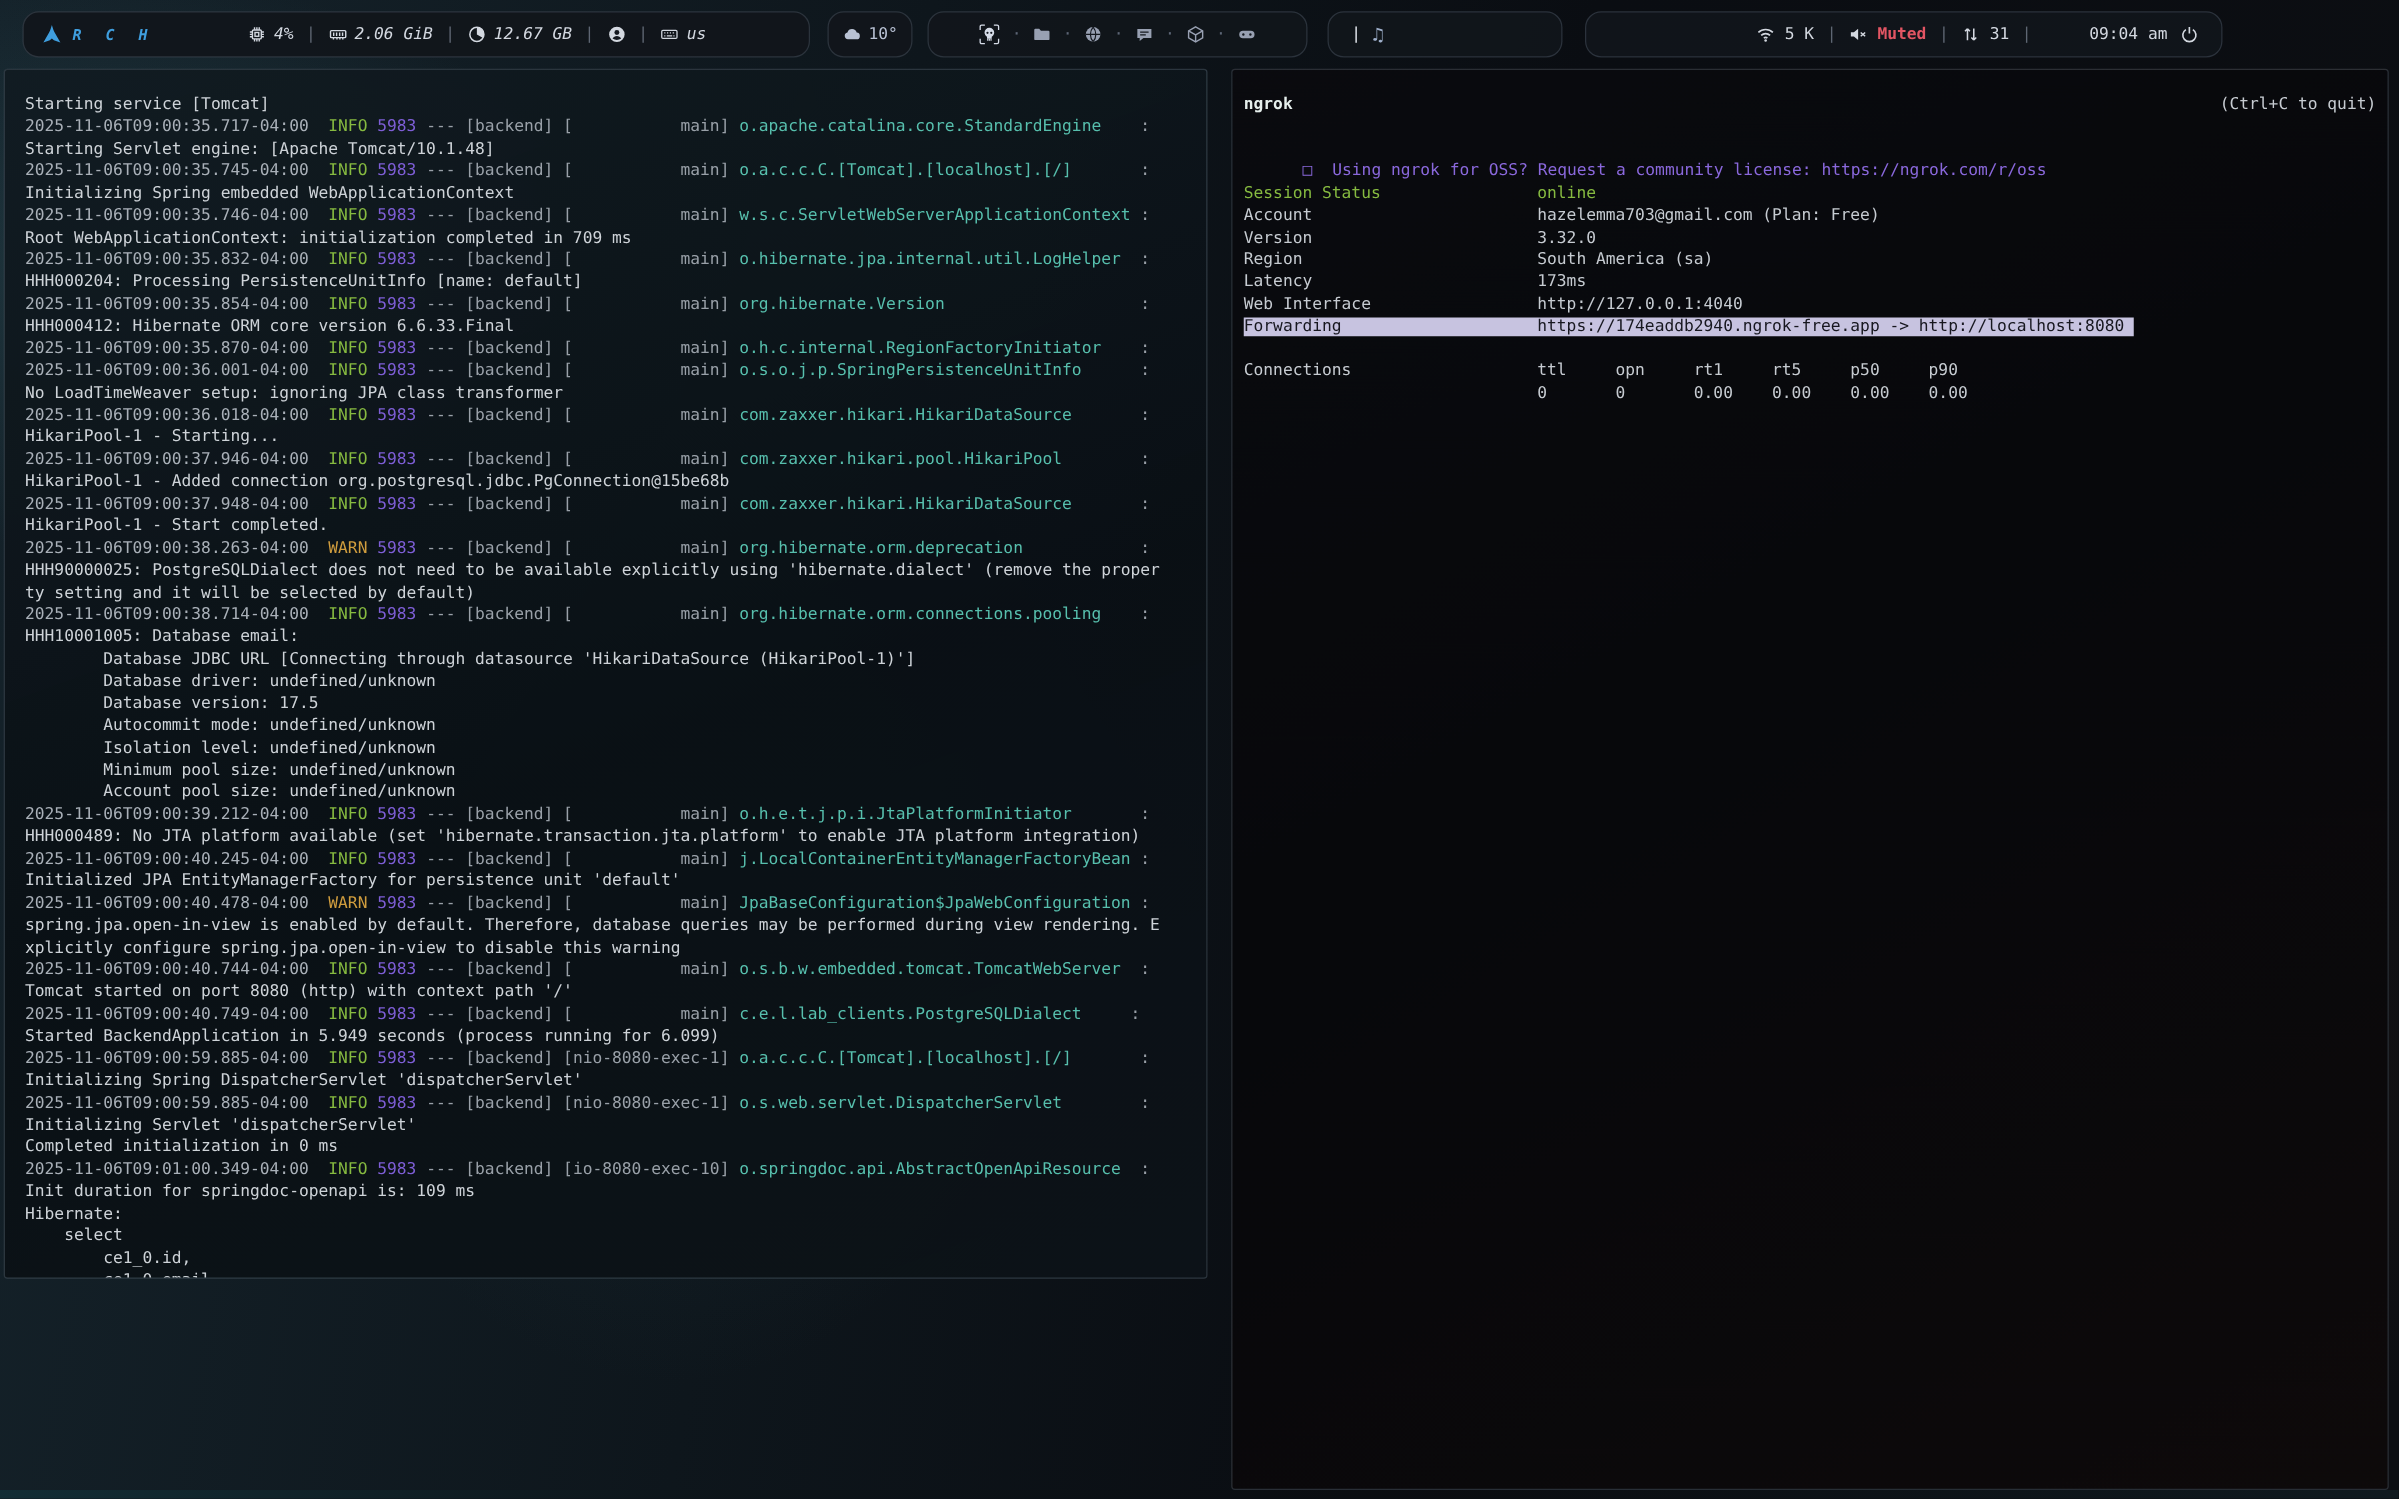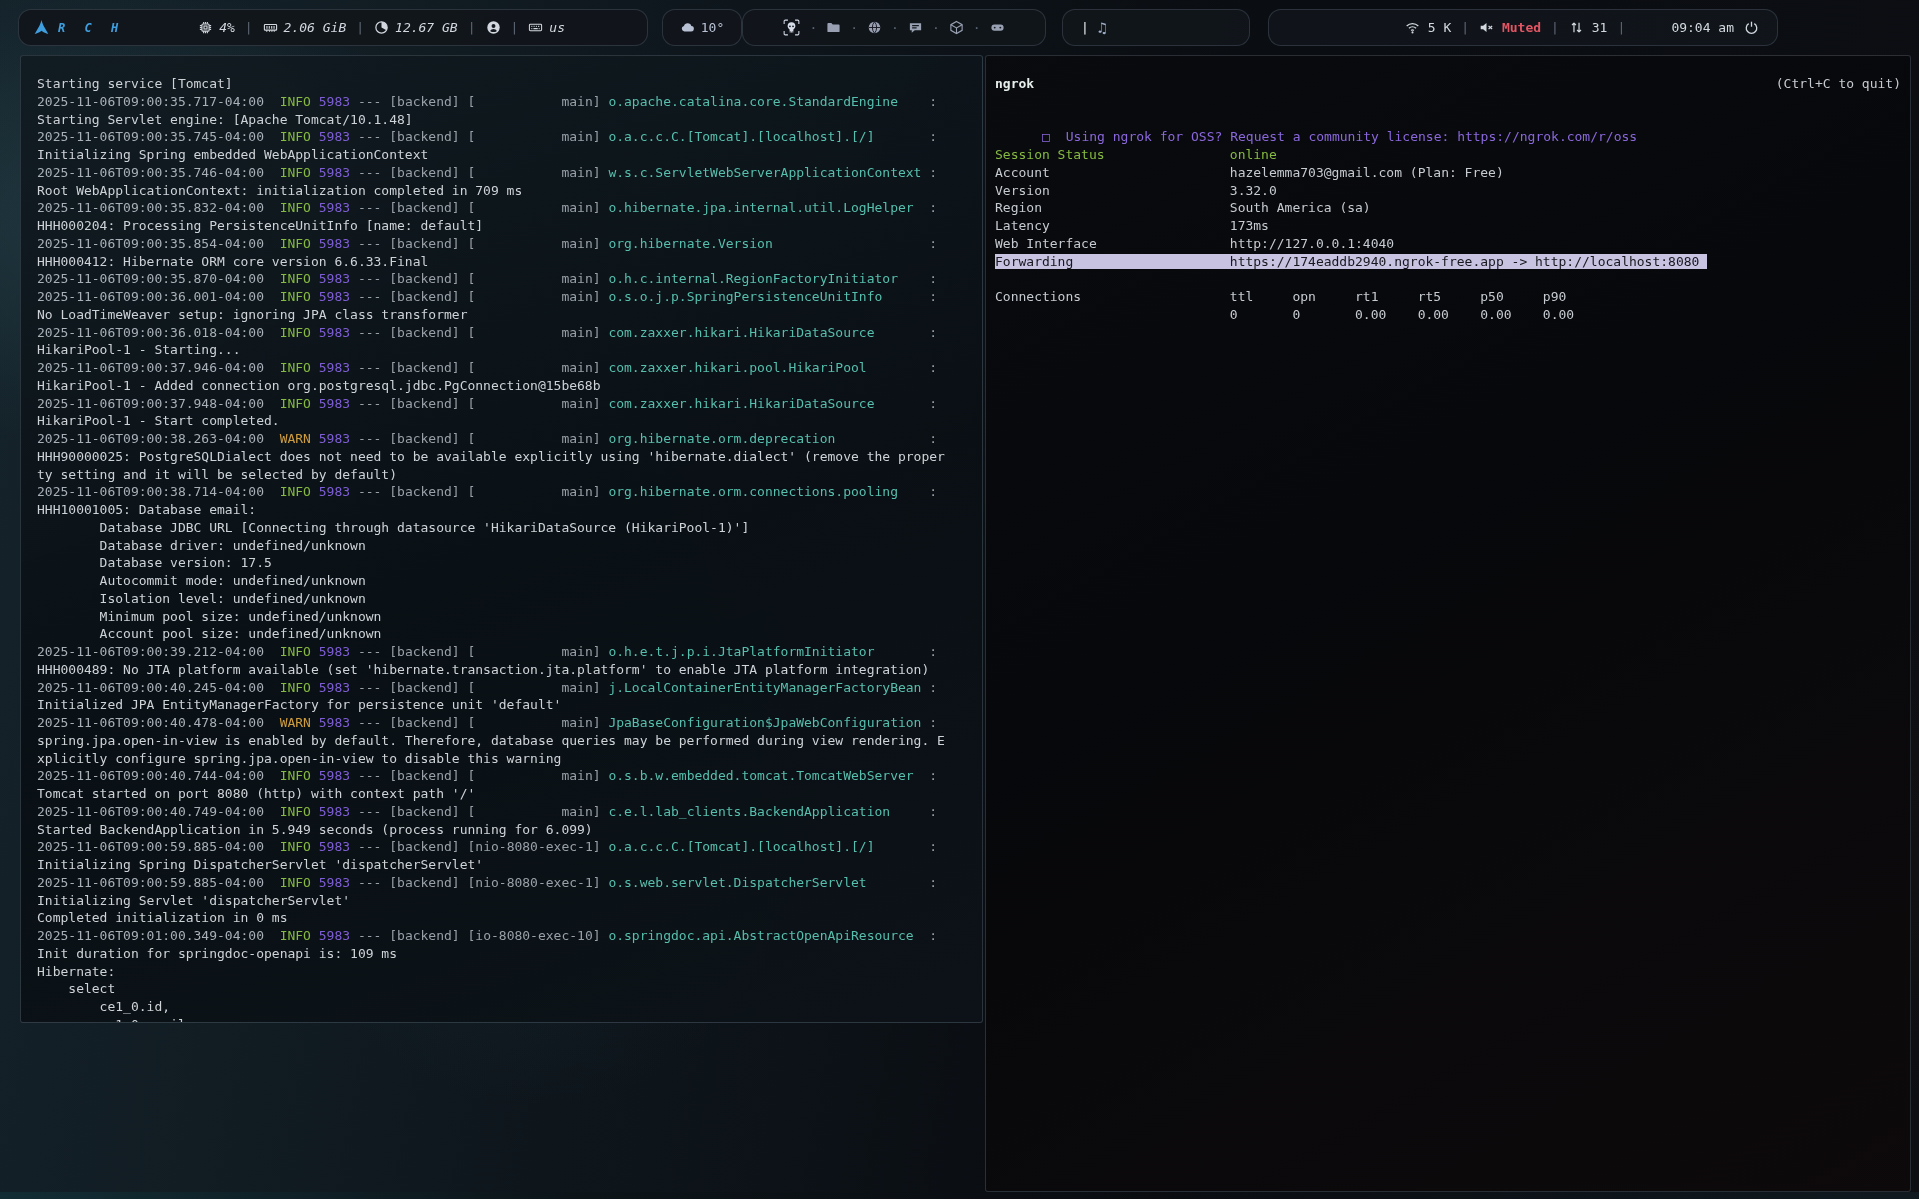--- a/index.html
+++ b/index.html
@@ -16,21 +16,21 @@
   }
   .bottom-strip{position:absolute;left:0;bottom:0;width:100%;height:7px;
     background:linear-gradient(90deg,#123038 0%,#0c1418 30%,#0a0c10 60%,#101c22 100%);opacity:.8;}
 
   
   .isl{position:absolute;top:9px;height:37px;box-sizing:border-box;
     background:rgba(17,21,27,.93);border:1px solid rgba(140,160,180,.22);
     border-radius:13px;display:flex;align-items:center;
     color:#d3d8e0;font-size:13px;}
   #isl-left{left:18px;width:630px;padding-left:14px;font-style:italic;}
-  #isl-weather{left:662px;width:80px;justify-content:center;gap:6px;color:#b9c2d4;}
+  #isl-weather{left:662px;width:68px;justify-content:center;gap:6px;color:#b9c2d4;}
   #isl-ws{left:742px;width:304px;justify-content:center;gap:9px;color:#98a0b2;}
   #isl-music{left:1062px;width:188px;padding-left:18px;gap:9px;}
   #isl-right{left:1268px;width:510px;justify-content:space-between;padding:0 18px;}
   .os{display:flex;align-items:center;gap:8px;color:#3f9ede;font-weight:bold;}
   .os .oslabel{letter-spacing:6px;font-size:12px;}
   .stats{display:flex;align-items:center;margin-left:74px;}
   .stat{display:flex;align-items:center;gap:6px;}
   .sep{color:#5e6673;margin:0 10px;}
   .wdot{color:#5c6575;}
   .ws-active{color:#d6dce8;}
@@ -40,21 +40,21 @@
   #rgrp-net{margin-left:118px;}
   .muted-txt{color:#e25563;font-weight:bold;}
   .clock{margin-right:10px;}
   .ic{display:inline-flex;width:15px;height:15px;align-items:center;justify-content:center;}
   .ic svg{display:block;width:100%;height:100%;}
   .ic-lg{width:17px;height:17px;}
 
   
   .term{position:absolute;box-sizing:border-box;overflow:hidden;
     border:1px solid rgba(125,145,160,.28);border-radius:3px;}
-  #term-left{left:20px;top:55px;width:963px;height:968px;
+  #term-left{left:3px;top:55px;width:963px;height:968px;
     background:linear-gradient(160deg,rgba(17,27,33,.94),rgba(10,16,21,.96) 55%,rgba(13,19,24,.95));}
   #term-right{left:985px;top:55px;width:926px;height:1137px;
     background:linear-gradient(150deg,rgba(10,11,15,.965),rgba(7,8,11,.975) 45%,rgba(14,10,11,.955));}
   #term-left .tbody{padding:19px 16px;}
   #term-right .tbody{padding:19px 9px;}
   .tl{white-space:pre;height:17.75px;line-height:17.75px;font-size:13px;color:#ced3d8;}
   .trow{display:flex;justify-content:space-between;white-space:normal;}
   .c-ts{color:#a9b0b8;}
   .c-info{color:#86ba40;}
   .c-warn{color:#d09d3e;text-align:center;}
@@ -279,21 +279,21 @@
       <div class="tl"><span class="c-msg">        Account pool size: undefined/unknown</span></div>
       <div class="tl"><span class="c-ts">2025-11-06T09:00:39.212-04:00</span><span>  </span><span class="c-info">INFO</span><span> </span><span class="c-pid">5983</span><span class="c-dim"> --- [backend] [           main] </span><span class="c-lg">o.h.e.t.j.p.i.JtaPlatformInitiator      </span><span class="c-dim"> :</span></div>
       <div class="tl"><span class="c-msg">HHH000489: No JTA platform available (set 'hibernate.transaction.jta.platform' to enable JTA platform integration)</span></div>
       <div class="tl"><span class="c-ts">2025-11-06T09:00:40.245-04:00</span><span>  </span><span class="c-info">INFO</span><span> </span><span class="c-pid">5983</span><span class="c-dim"> --- [backend] [           main] </span><span class="c-lg">j.LocalContainerEntityManagerFactoryBean</span><span class="c-dim"> :</span></div>
       <div class="tl"><span class="c-msg">Initialized JPA EntityManagerFactory for persistence unit 'default'</span></div>
       <div class="tl"><span class="c-ts">2025-11-06T09:00:40.478-04:00</span><span>  </span><span class="c-warn">WARN</span><span> </span><span class="c-pid">5983</span><span class="c-dim"> --- [backend] [           main] </span><span class="c-lg">JpaBaseConfiguration$JpaWebConfiguration</span><span class="c-dim"> :</span></div>
       <div class="tl"><span class="c-msg">spring.jpa.open-in-view is enabled by default. Therefore, database queries may be performed during view rendering. E</span></div>
       <div class="tl"><span class="c-msg">xplicitly configure spring.jpa.open-in-view to disable this warning</span></div>
       <div class="tl"><span class="c-ts">2025-11-06T09:00:40.744-04:00</span><span>  </span><span class="c-info">INFO</span><span> </span><span class="c-pid">5983</span><span class="c-dim"> --- [backend] [           main] </span><span class="c-lg">o.s.b.w.embedded.tomcat.TomcatWebServer </span><span class="c-dim"> :</span></div>
       <div class="tl"><span class="c-msg">Tomcat started on port 8080 (http) with context path '/'</span></div>
-      <div class="tl"><span class="c-ts">2025-11-06T09:00:40.749-04:00</span><span>  </span><span class="c-info">INFO</span><span> </span><span class="c-pid">5983</span><span class="c-dim"> --- [backend] [           main] </span><span class="c-lg">c.e.l.lab_clients.BackendApplication    </span><span class="c-dim"> :</span></div>
+      <div class="tl"><span class="c-ts">2025-11-06T09:00:40.749-04:00</span><span>  </span><span class="c-info">INFO</span><span> </span><span class="c-pid">5983</span><span class="c-dim"> --- [backend] [           main] </span><span class="c-lg">c.e.l.lab_clients.PostgreSQLDialect    </span><span class="c-dim"> :</span></div>
       <div class="tl"><span class="c-msg">Started BackendApplication in 5.949 seconds (process running for 6.099)</span></div>
       <div class="tl"><span class="c-ts">2025-11-06T09:00:59.885-04:00</span><span>  </span><span class="c-info">INFO</span><span> </span><span class="c-pid">5983</span><span class="c-dim"> --- [backend] [nio-8080-exec-1] </span><span class="c-lg">o.a.c.c.C.[Tomcat].[localhost].[/]      </span><span class="c-dim"> :</span></div>
       <div class="tl"><span class="c-msg">Initializing Spring DispatcherServlet 'dispatcherServlet'</span></div>
       <div class="tl"><span class="c-ts">2025-11-06T09:00:59.885-04:00</span><span>  </span><span class="c-info">INFO</span><span> </span><span class="c-pid">5983</span><span class="c-dim"> --- [backend] [nio-8080-exec-1] </span><span class="c-lg">o.s.web.servlet.DispatcherServlet       </span><span class="c-dim"> :</span></div>
       <div class="tl"><span class="c-msg">Initializing Servlet 'dispatcherServlet'</span></div>
       <div class="tl"><span class="c-msg">Completed initialization in 0 ms</span></div>
       <div class="tl"><span class="c-ts">2025-11-06T09:01:00.349-04:00</span><span>  </span><span class="c-info">INFO</span><span> </span><span class="c-pid">5983</span><span class="c-dim"> --- [backend] [io-8080-exec-10] </span><span class="c-lg">o.springdoc.api.AbstractOpenApiResource </span><span class="c-dim"> :</span></div>
       <div class="tl"><span class="c-msg">Init duration for springdoc-openapi is: 109 ms</span></div>
       <div class="tl"><span class="c-msg">Hibernate: </span></div>
       <div class="tl"><span class="c-msg">    select</span></div>

